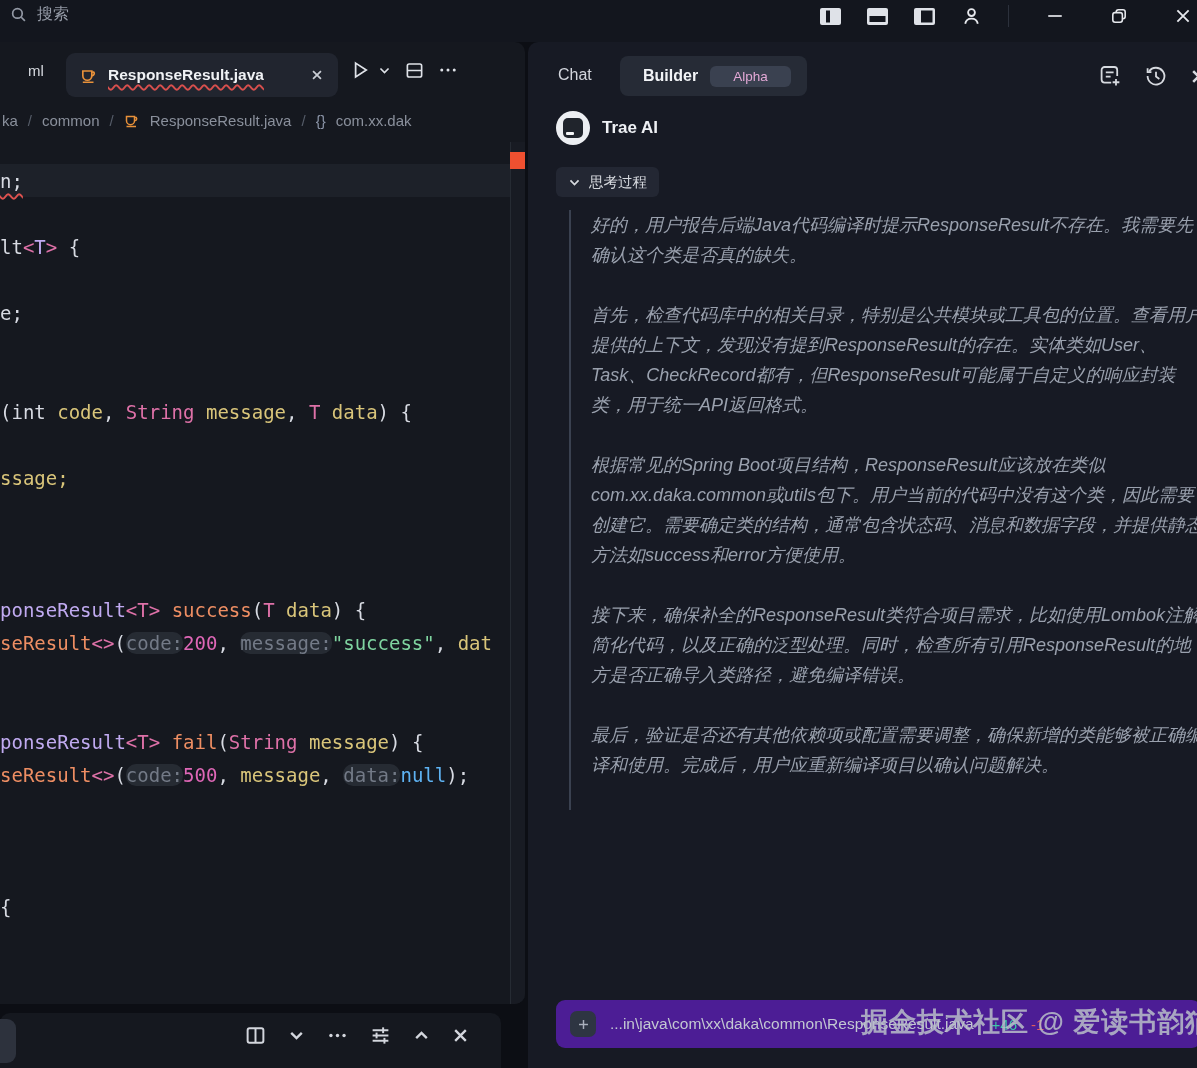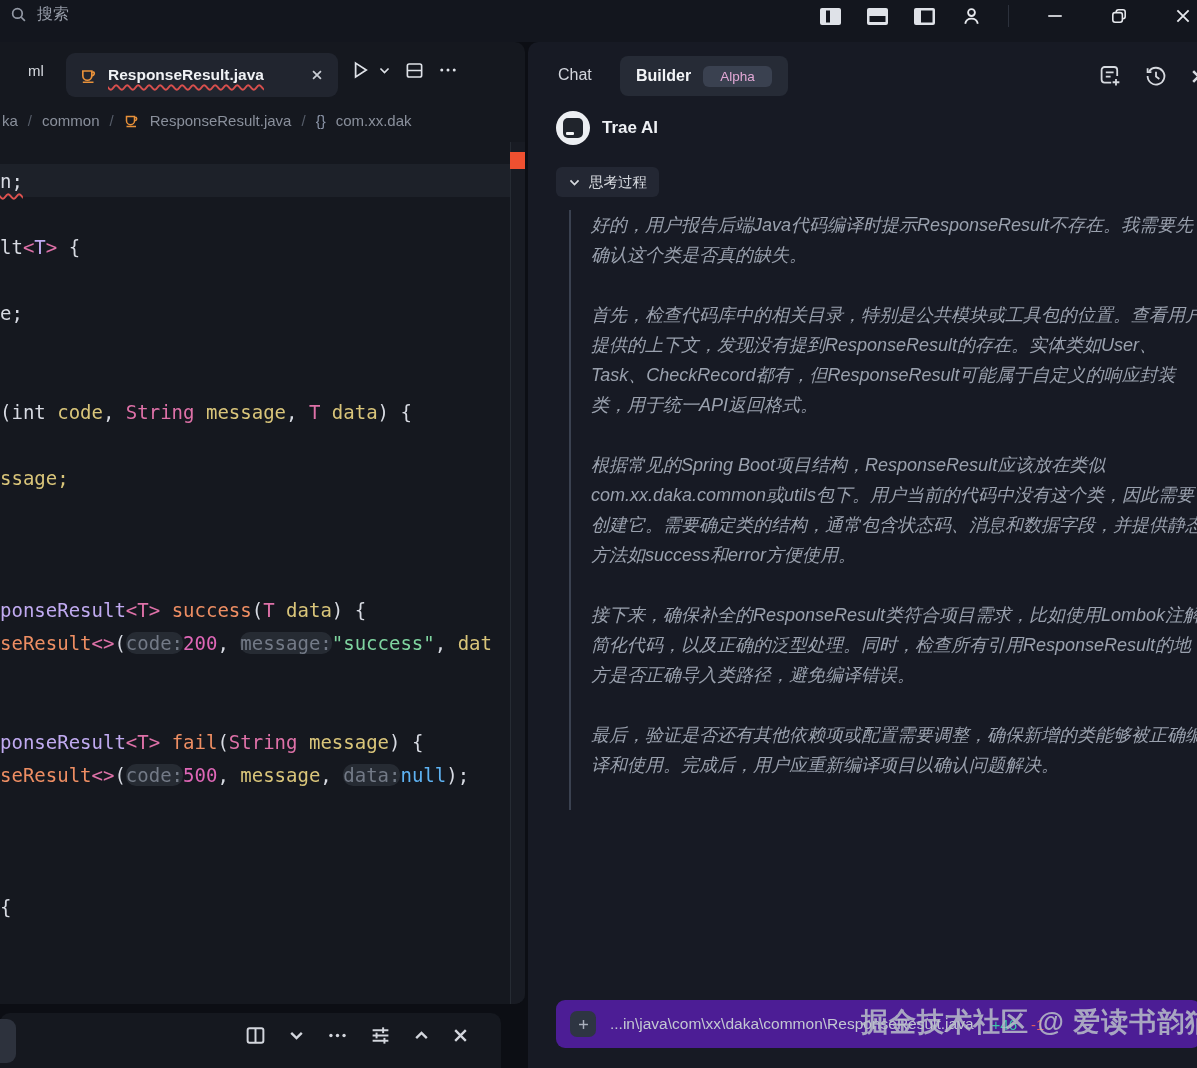--- a/index.html
+++ b/index.html
@@ -47,22 +47,22 @@
                background:#15181f; border-radius:10px 10px 0 0; }
   .bb-stub { position:absolute; left:-10px; top:6px; width:26px; height:44px; background:#2d323d; border-radius:9px; }
   .bb-icons { position:absolute; left:245px; top:12px; display:flex; align-items:center; gap:22px; color:#d3d6dd; }
 
   
   #chat { position:absolute; left:528px; top:42px; width:825px; height:1026px;
           background:#171a24; border-radius:10px 0 0 0; overflow:hidden; }
   .chat-tab-plain { position:absolute; left:30px; top:24px; font-size:16px; color:#d3d6dd; cursor:pointer; }
   .builder-tab { position:absolute; left:92px; top:14px; height:40px; background:#262b36; border-radius:8px;
                  display:flex; align-items:center; padding:0 16px; gap:12px; cursor:pointer; }
-  .builder-label { font-size:16px; font-weight:700; color:#f2f4f7; }
-  .alpha-badge { background:#3a4150; border-radius:6px; padding:3px 17px; font-size:13.5px; color:#e3a8d6; }
+  .builder-label { font-size:16px; font-weight:700; color:#f2f4f7;margin-left:7px; }
+  .alpha-badge { background:#3a4150; border-radius:6px; padding:3px 23px; font-size:13.5px; color:#e3a8d6; }
   .hdr-icons { position:absolute; left:570px; top:22px; display:flex; align-items:center; gap:22px; color:#d6d9df; }
 
   .avatar { position:absolute; left:28px; top:69px; width:34px; height:34px; border-radius:50%;
             background:#eceef2; display:flex; align-items:center; justify-content:center; }
   .avatar-core { width:20px; height:20px; background:#20242c; border-radius:5px; position:relative; }
   .avatar-dash { position:absolute; left:3px; bottom:3px; width:8px; height:3.5px; background:#f5f6f8; border-radius:1px; }
   .ai-name { position:absolute; left:74px; top:76px; font-size:17px; font-weight:700; color:#eef0f4; }
 
   .think-btn { position:absolute; left:28px; top:125px; height:30px; background:#232733; border-radius:6px;
                display:flex; align-items:center; gap:8px; padding:0 12px; color:#d6d9de; font-size:14.5px; cursor:pointer; }

